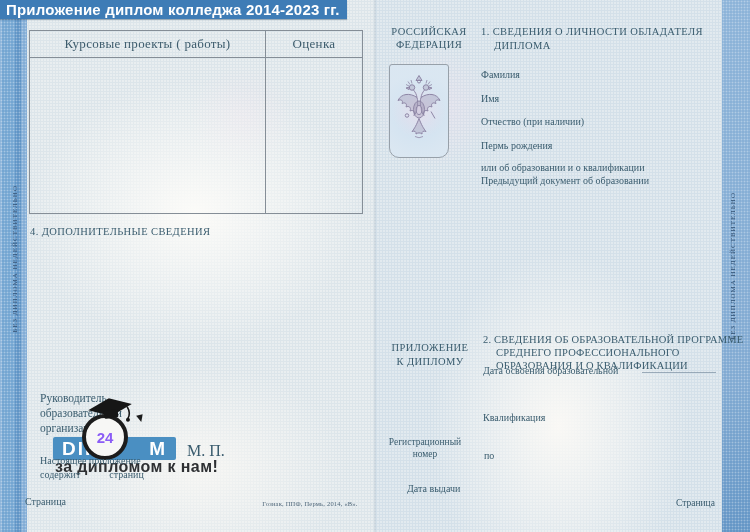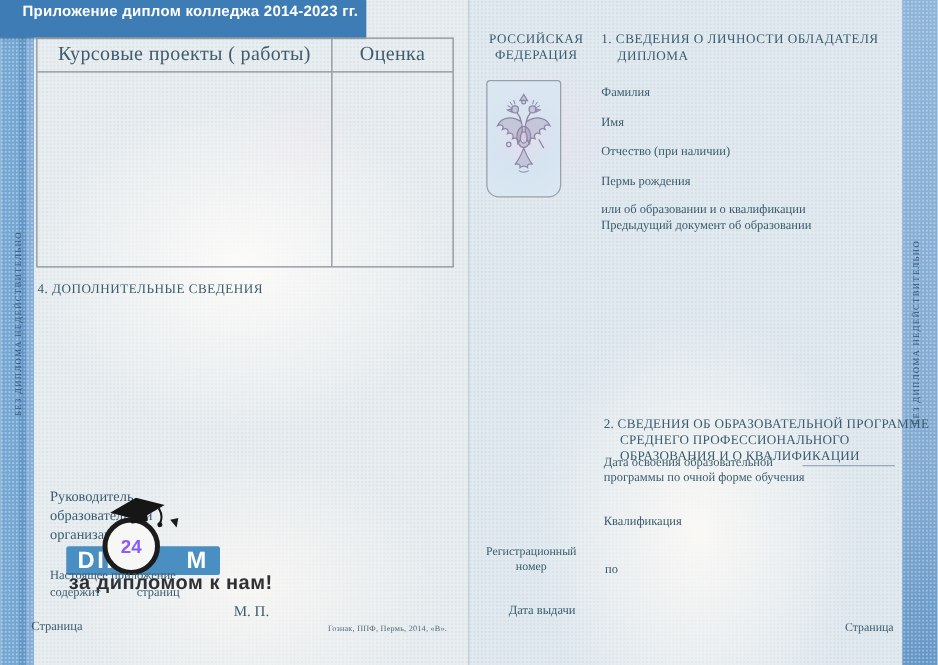--- a/index.html
+++ b/index.html
@@ -51,41 +51,41 @@
       radial-gradient(circle 85px at 17% 20%, rgba(236,224,238,0.55), transparent 72%),
       radial-gradient(ellipse 185px 250px at 53% 80%, rgba(252,250,246,0.92), transparent 70%),
       radial-gradient(rgba(148,178,205,0.18) 1px, transparent 1.2px);
     background-size:auto,auto,3px 3px;
   }
   .fold{position:absolute;left:374px;top:0;width:2px;height:532px;
     background:linear-gradient(90deg,rgba(130,155,175,0.0),rgba(120,145,168,0.35),rgba(130,155,175,0.0));}
 
   
   .caption{
-    position:absolute;left:0;top:0;height:30px;min-width:284px;box-sizing:border-box;
+    position:absolute;left:0;top:0;height:19px;min-width:284px;box-sizing:border-box;
     background:#3e7cb6;color:#ffffff;font-family:"Liberation Sans",sans-serif;
-    font-weight:bold;font-size:12px;line-height:19px;padding:0 7px 0 18px;
+    font-weight:bold;font-size:15px;line-height:19px;padding:0 7px 0 6px;
     letter-spacing:0.2px;box-shadow:0 1px 1px rgba(30,60,90,0.35);
   }
 
   
   .t{position:absolute;font-family:"Liberation Serif",serif;color:#3a5c6e;}
   .caps{font-size:10.5px;letter-spacing:0.4px;}
   .small{font-size:10px;}
   .tiny{font-size:6.5px;color:#50677a;letter-spacing:0.2px;}
 
   
   .ctable{position:absolute;left:29px;top:30px;width:334px;height:184px;
     border:1px solid #858e97;box-sizing:border-box;}
   .ctable .hrow{display:flex;height:27px;border-bottom:1px solid #858e97;box-sizing:border-box;}
   .ctable .brow{display:flex;height:calc(184px - 29px);}
   .cell1{width:236px;border-right:1px solid #858e97;box-sizing:border-box;
     display:flex;align-items:center;justify-content:center;}
   .cell2{flex:1;display:flex;align-items:center;justify-content:center;}
-  .thead{font-size:16px;color:#3d5c6d;letter-spacing:0.3px;}
+  .thead{font-size:13px;color:#3d5c6d;letter-spacing:0.3px;}
 
   
   .coat-box{position:absolute;left:389px;top:64px;width:60px;height:94px;box-sizing:border-box;
     border:1px solid #97a0a9;border-radius:3px 3px 10px 10px;
     background:
       radial-gradient(circle 34px at 50% 50%, rgba(238,222,235,0.75), rgba(238,222,235,0) 80%),
       radial-gradient(circle 46px at 50% 55%, rgba(205,224,240,0.9), rgba(214,229,241,0.4) 90%),
       #dde8f2;
     display:flex;align-items:center;justify-content:center;}
 
@@ -159,21 +159,21 @@
       <svg width="46" height="28" viewBox="0 0 46 28">
         <polygon points="23,0 45,9 23,18 1,9" fill="#161616"></polygon>
         <rect x="16" y="12" width="14" height="8" rx="1.5" fill="#161616"></rect>
         <path d="M40 11 q3 7 -1 12" stroke="#161616" stroke-width="1.6" fill="none"></path>
         <circle cx="39" cy="24" r="2" fill="#161616"></circle>
       </svg>
     </div>
   </div>
   <div class="slogan">за дипломом к нам!</div>
 
-  <div class="t" style="left:187px;top:442px;font-size:12px;margin-top:40px;">М. П.</div>
+  <div class="t" style="left:187px;top:442px;font-size:16px;">М. П.</div>
 
   <div class="t small" style="left:40px;top:455px;">Настоящее приложение</div>
   <div class="t small" style="left:40px;top:469px;">
     <span>содержит</span>
     <span style="display:inline-block;width:24px;"></span>
     <span>страниц</span>
   </div>
 
   <div class="t small" style="left:25px;top:496px;">Страница</div>
 
@@ -224,30 +224,33 @@
   <div class="t small" style="left:481px;top:69px;">Фамилия</div>
   <div class="t small" style="left:481px;top:93px;">Имя</div>
   <div class="t small" style="left:481px;top:116px;">Отчество (при наличии)</div>
   <div class="t small" style="left:481px;top:140px;">Пермь рождения</div>
 
   <div class="t small" style="left:481px;top:162px;line-height:12.5px;">
     <div>или об образовании и о квалификации</div>
     <div>Предыдущий документ об образовании</div>
   </div>
 
+  <div class="t caps center" style="left:389px;top:341px;width:82px;line-height:13.5px;">
+    <div>ПРИЛОЖЕНИЕ</div>
+    <div>К ДИПЛОМУ</div>
+  </div>
 
   <div class="t caps" style="left:483px;top:333px;line-height:13px;letter-spacing:0.2px;">
     <div class="nowrap">2. СВЕДЕНИЯ ОБ ОБРАЗОВАТЕЛЬНОЙ ПРОГРАММЕ</div>
     <div style="padding-left:13px;">СРЕДНЕГО ПРОФЕССИОНАЛЬНОГО</div>
     <div style="padding-left:13px;">ОБРАЗОВАНИЯ И О КВАЛИФИКАЦИИ</div>
   </div>
 
   <div class="t small" style="left:483px;top:365px;">Дата освоения образовательной</div>
   <div class="blank-line"></div>
-  <div class="t small" style="left:483px;top:377px;">программы по очной форме обучения</div>
 
   <div class="t small" style="left:483px;top:412px;">Квалификация</div>
 
   <div class="t center" style="left:385px;top:436px;width:80px;font-size:9.5px;line-height:12px;">
     <div>Регистрационный</div>
     <div>номер</div>
   </div>
 
   <div class="t small" style="left:484px;top:450px;">по</div>
 

